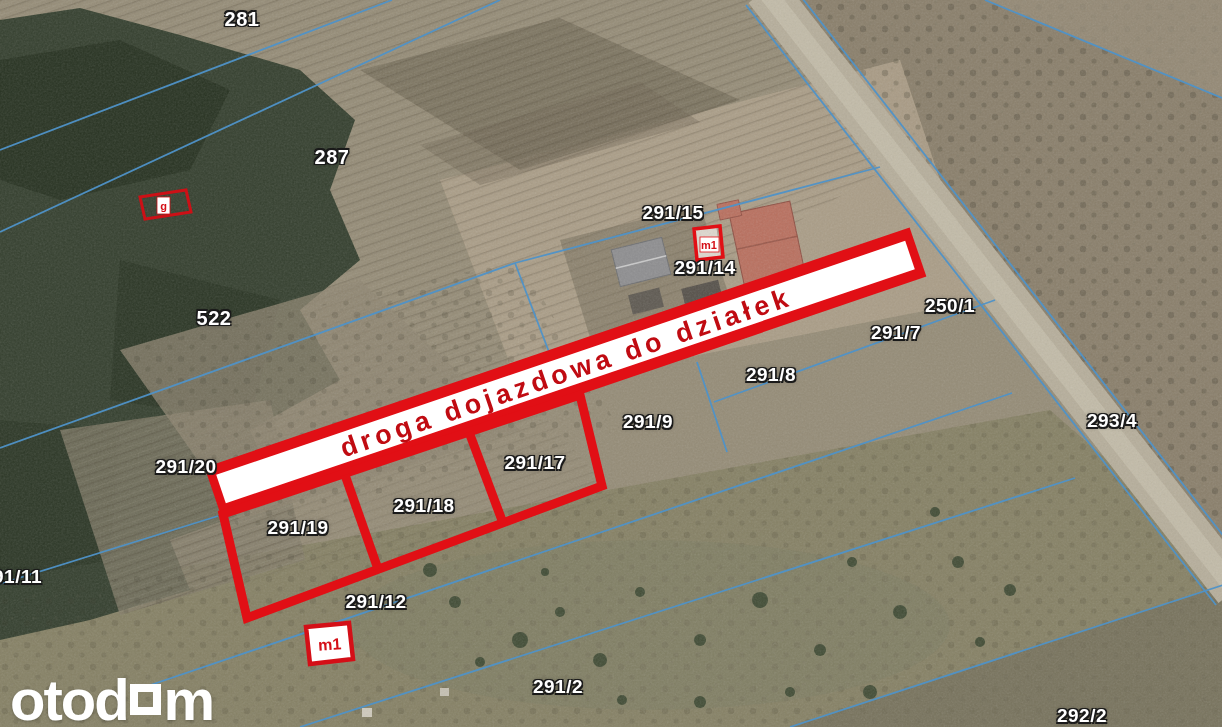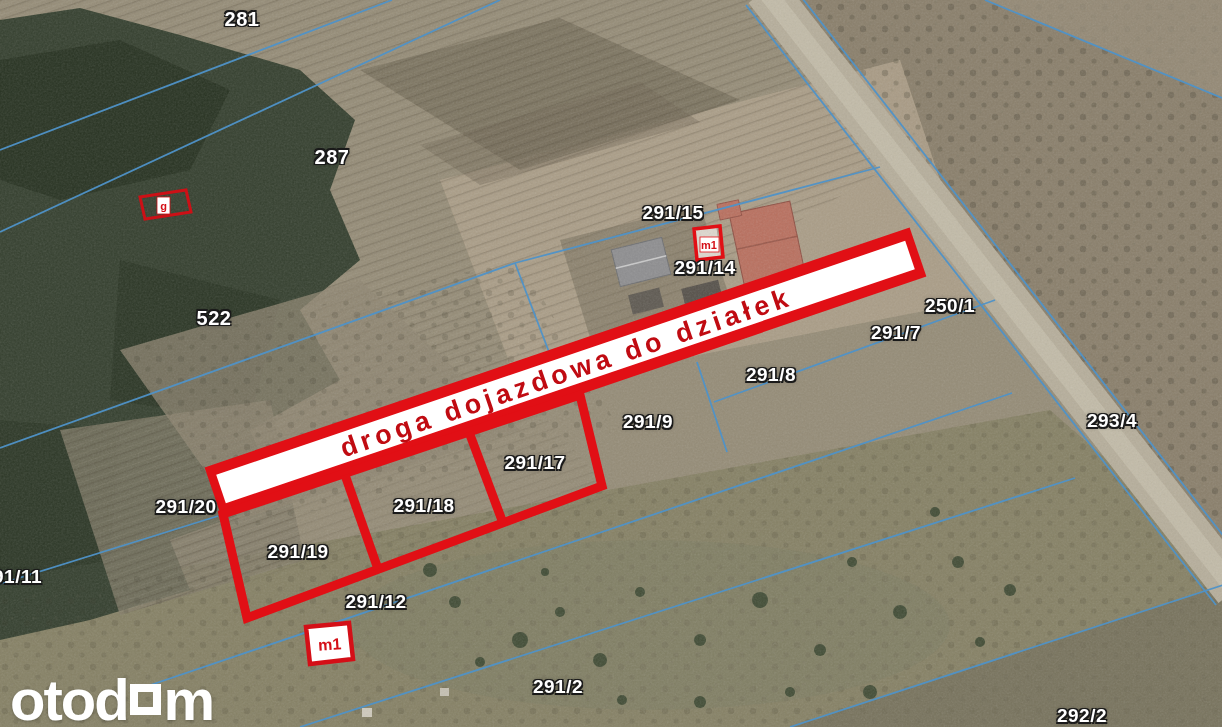--- a/index.html
+++ b/index.html
@@ -191,24 +191,24 @@
   <div class="parcel-label" style="left:242px;top:19px;font-size:20px;">281</div>
   <div class="parcel-label" style="left:332px;top:157px;font-size:20px;">287</div>
   <div class="parcel-label" style="left:214px;top:318px;font-size:20px;">522</div>
   <div class="parcel-label" style="left:673px;top:213px;">291/15</div>
   <div class="parcel-label" style="left:705px;top:268px;">291/14</div>
   <div class="parcel-label" style="left:950px;top:306px;">250/1</div>
   <div class="parcel-label" style="left:896px;top:333px;">291/7</div>
   <div class="parcel-label" style="left:771px;top:375px;">291/8</div>
   <div class="parcel-label" style="left:648px;top:422px;">291/9</div>
   <div class="parcel-label" style="left:1112px;top:421px;">293/4</div>
-  <div class="parcel-label" style="left:186px;top:467px;margin-top:40px;">291/20</div>
+  <div class="parcel-label" style="left:186px;top:467px;">291/20</div>
   <div class="parcel-label" style="left:535px;top:463px;">291/17</div>
   <div class="parcel-label" style="left:424px;top:506px;">291/18</div>
-  <div class="parcel-label" style="left:298px;top:552px;">291/19</div>
+  <div class="parcel-label" style="left:298px;top:528px;">291/19</div>
   <div class="parcel-label" style="left:352px;top:602px;padding-left:48px;">291/12</div>
   <div class="parcel-label" style="left:12px;top:577px;">291/11</div>
   <div class="parcel-label" style="left:558px;top:687px;">291/2</div>
   <div class="parcel-label" style="left:1082px;top:716px;">292/2</div>
 
   <div id="watermark">
     <span>otod</span>
       <span class="sq"></span>
       <span>m</span>
   </div>

